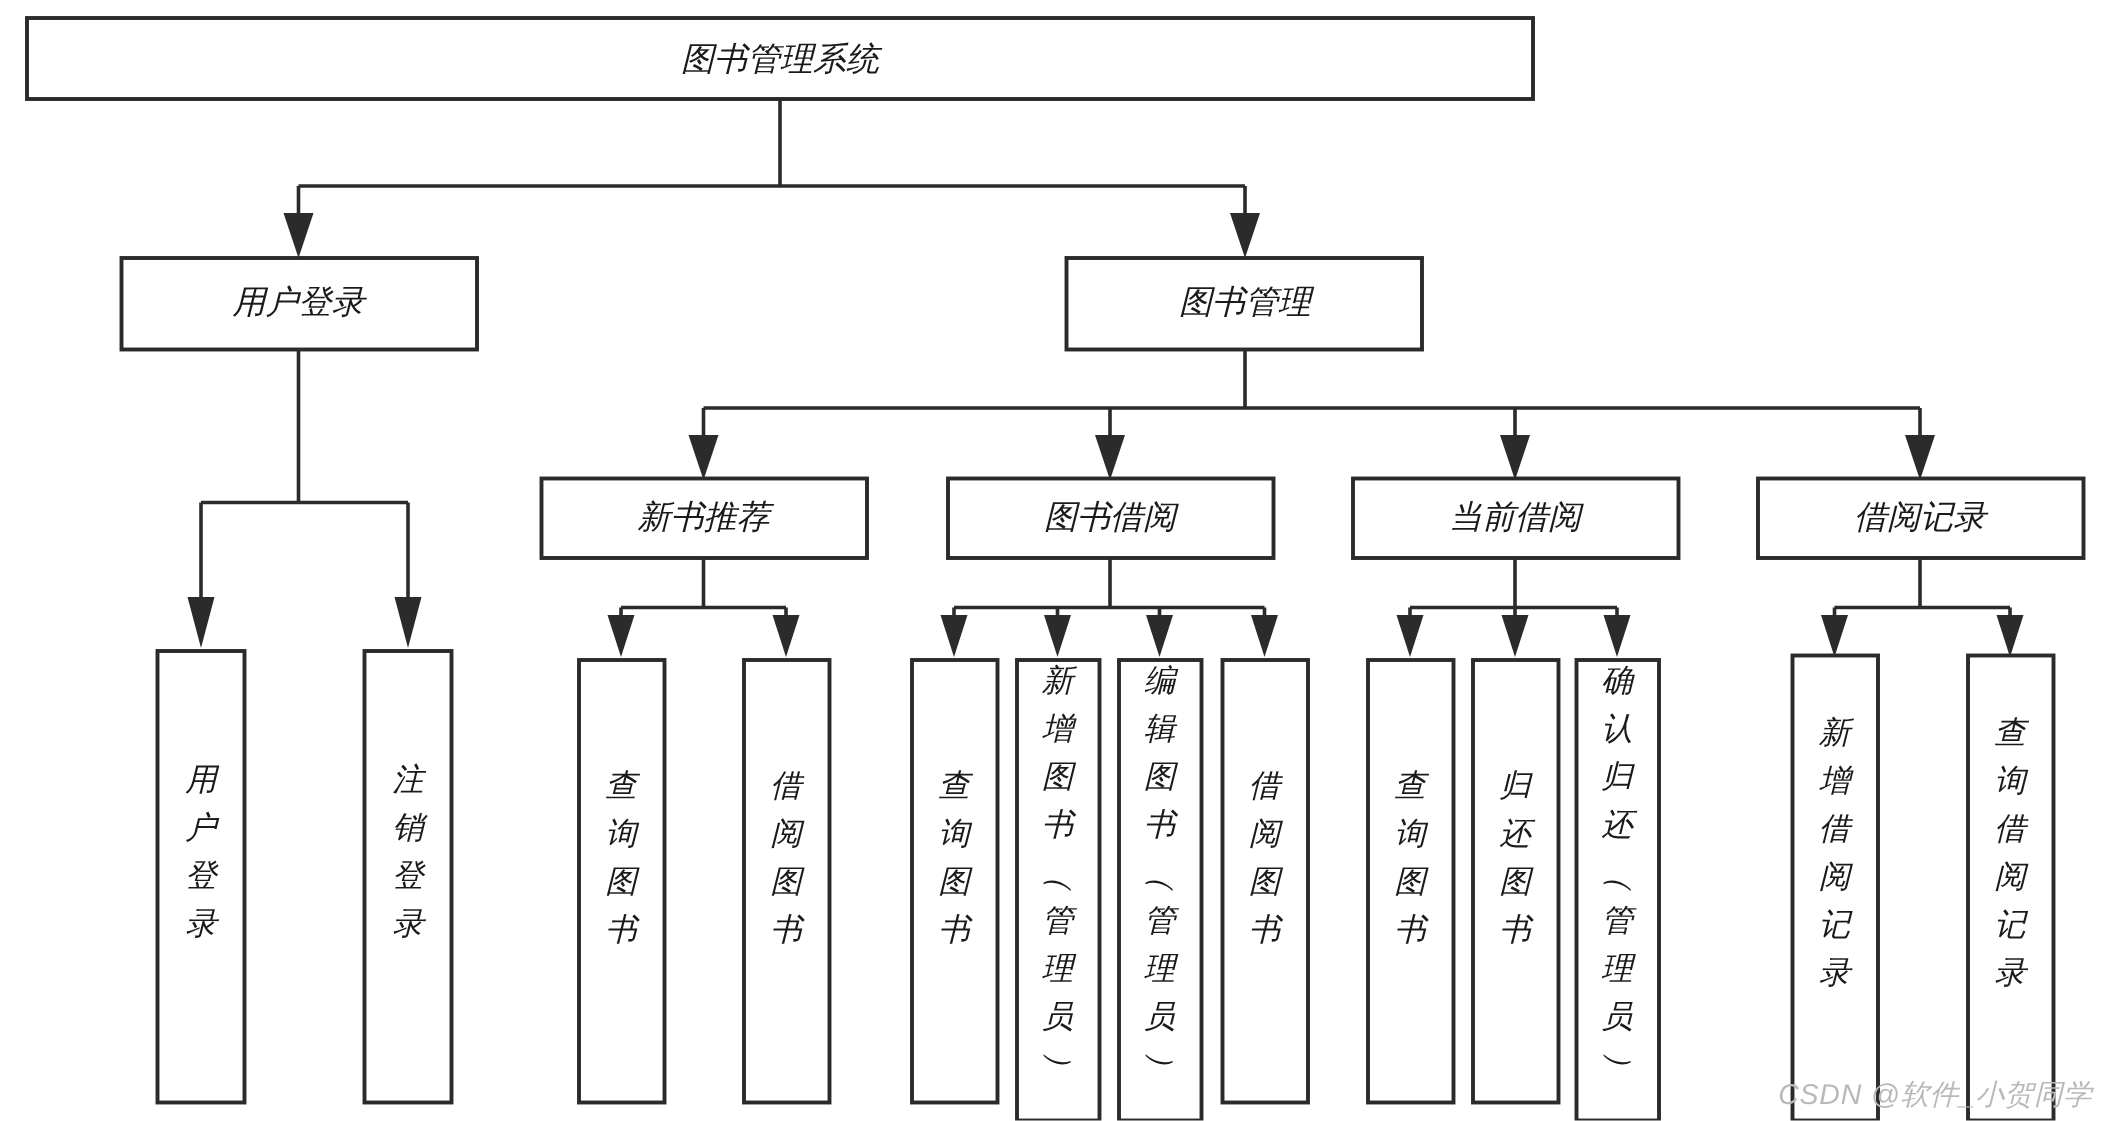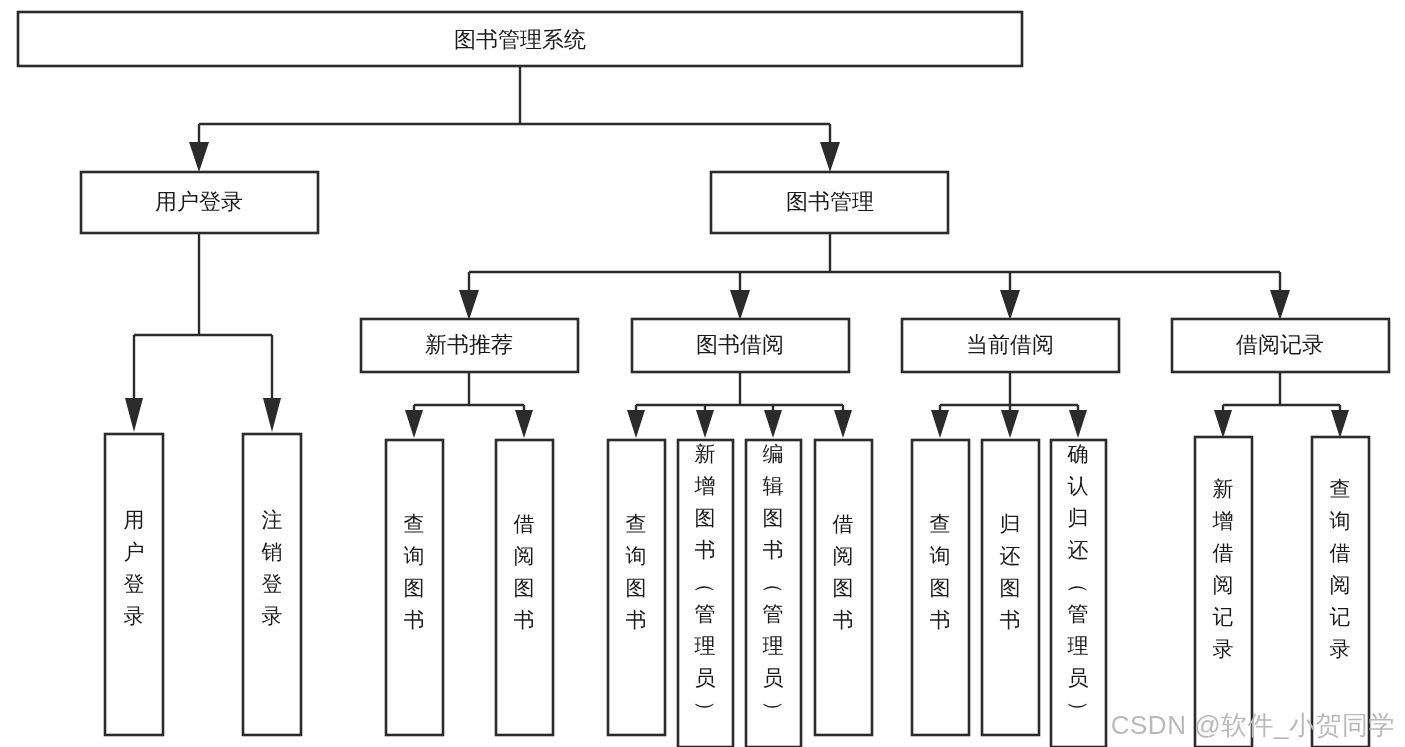--- a/index.html
+++ b/index.html
@@ -11,20 +11,21 @@
     width: 1405px;
     height: 747px;
     overflow: hidden;
     font-family: "Liberation Sans", "DejaVu Sans", sans-serif;
   }
   #diagram-root {
     position: relative;
     width: 1405px;
     height: 747px;
     background: #ffffff;
+    font-style: italic;
   }
   svg#flow-svg {
     position: absolute;
     left: 0;
     top: 0;
     width: 1405px;
     height: 747px;
     display: block;
   }
   .node-box {
@@ -54,21 +55,21 @@
     font-size: 21px;
     fill: #1a1a1a;
     text-anchor: middle;
     dominant-baseline: middle;
   }
   .watermark {
     position: absolute;
     right: 10px;
     bottom: 4px;
     font-family: "Liberation Sans", "DejaVu Sans", sans-serif;
-    font-size: 26px;
+    font-size: 19px;
     color: #b9b9b9;
     white-space: nowrap;
     letter-spacing: 0.5px;
     pointer-events: none;
   }
 </style>
 </head>
 <body>
 
 <div id="diagram-root">

